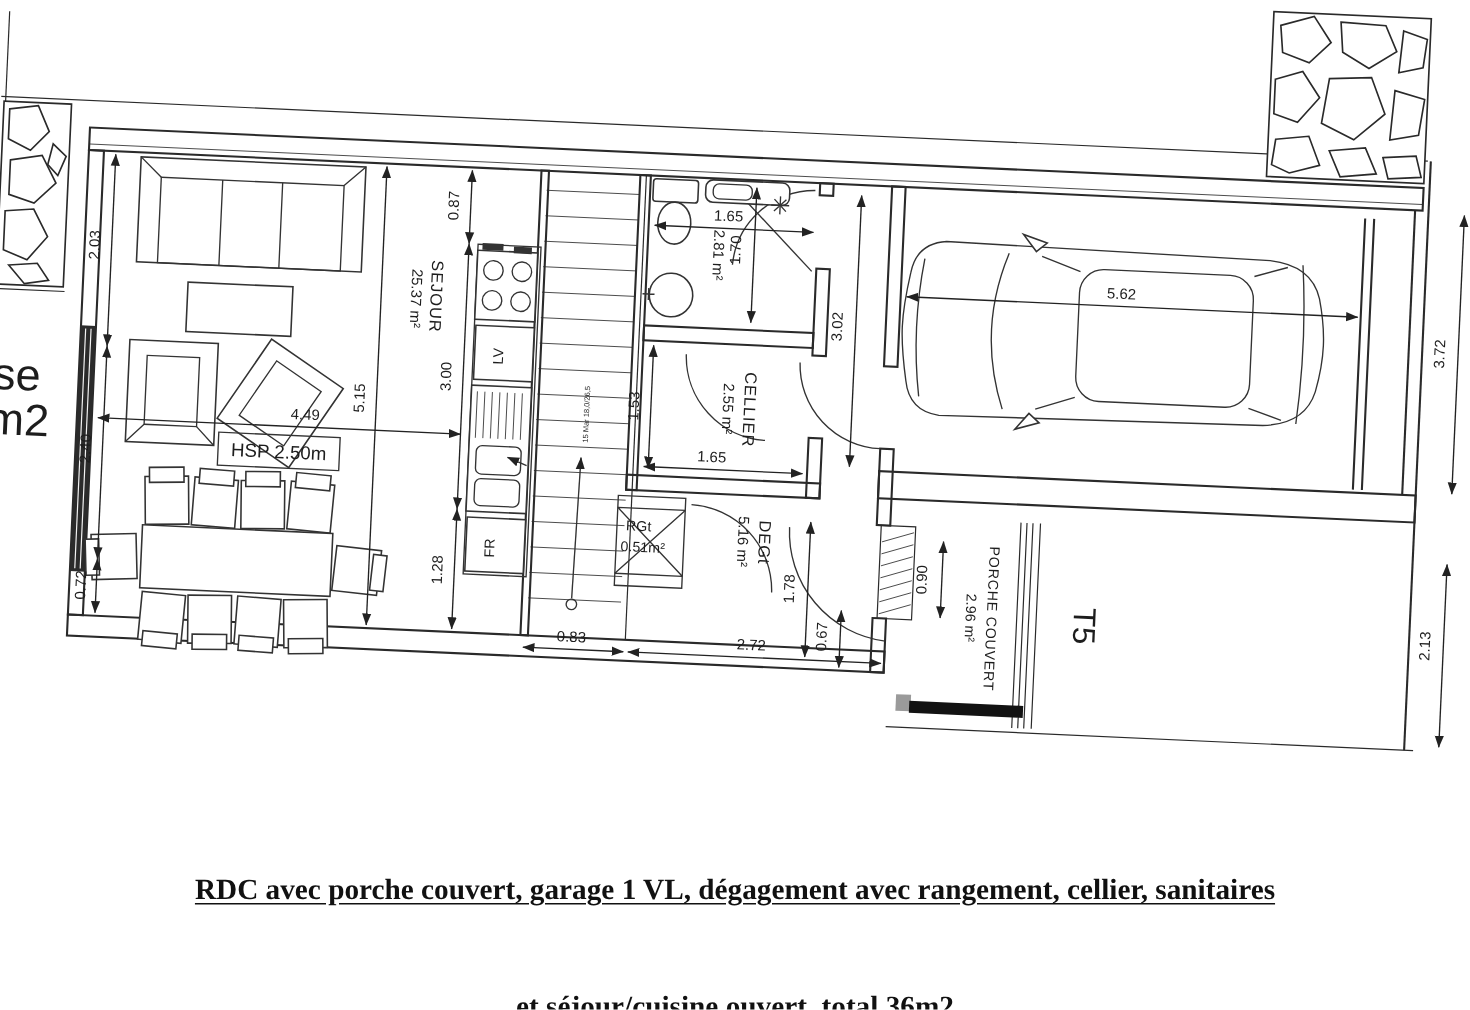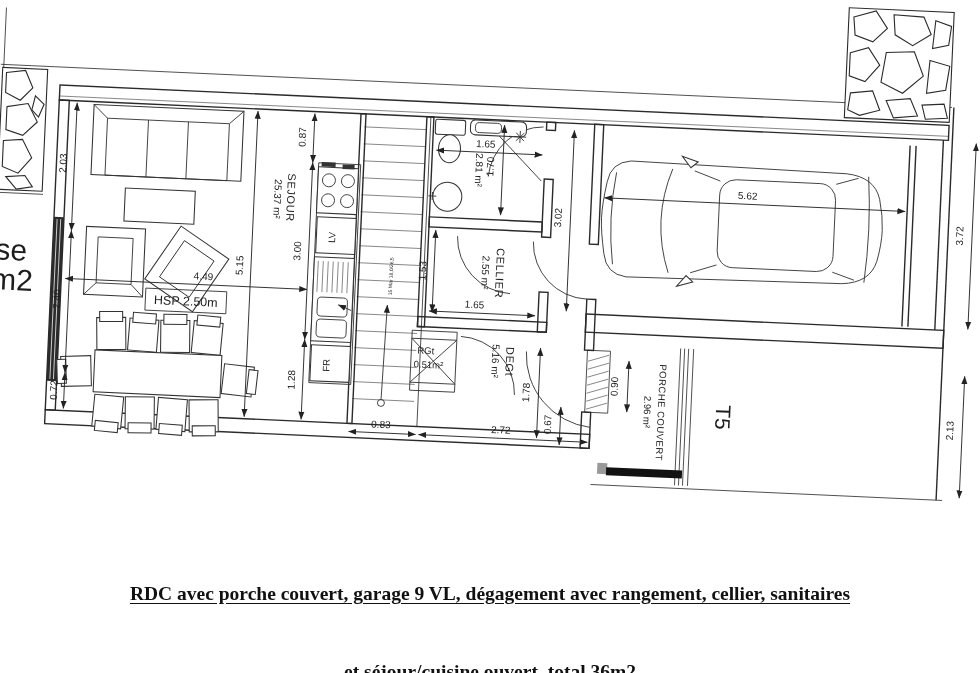--- a/index.html
+++ b/index.html
@@ -326,16 +326,16 @@
 
       <path class="dim" d="M 581 250 V 301"></path>
       <text class="dimt" transform="rotate(-90 571 276)" x="571" y="276">0.90</text>
       <path class="dim" d="M 917 250 V 372"></path>
       <text class="dimt" transform="rotate(-90 908 305)" x="908" y="305">2.13</text>
     </g>
   </g>
 </svg>
 
 <div id="caption">
-  <div>RDC avec porche couvert, garage 9 VL, dégagement avec rangement, cellier, sanitaires</div>
+  <div>RDC avec porche couvert, garage 1 VL, dégagement avec rangement, cellier, sanitaires</div>
   <div>et séjour/cuisine ouvert  total 36m2</div>
 </div>
 </div>
 
 </body></html>

